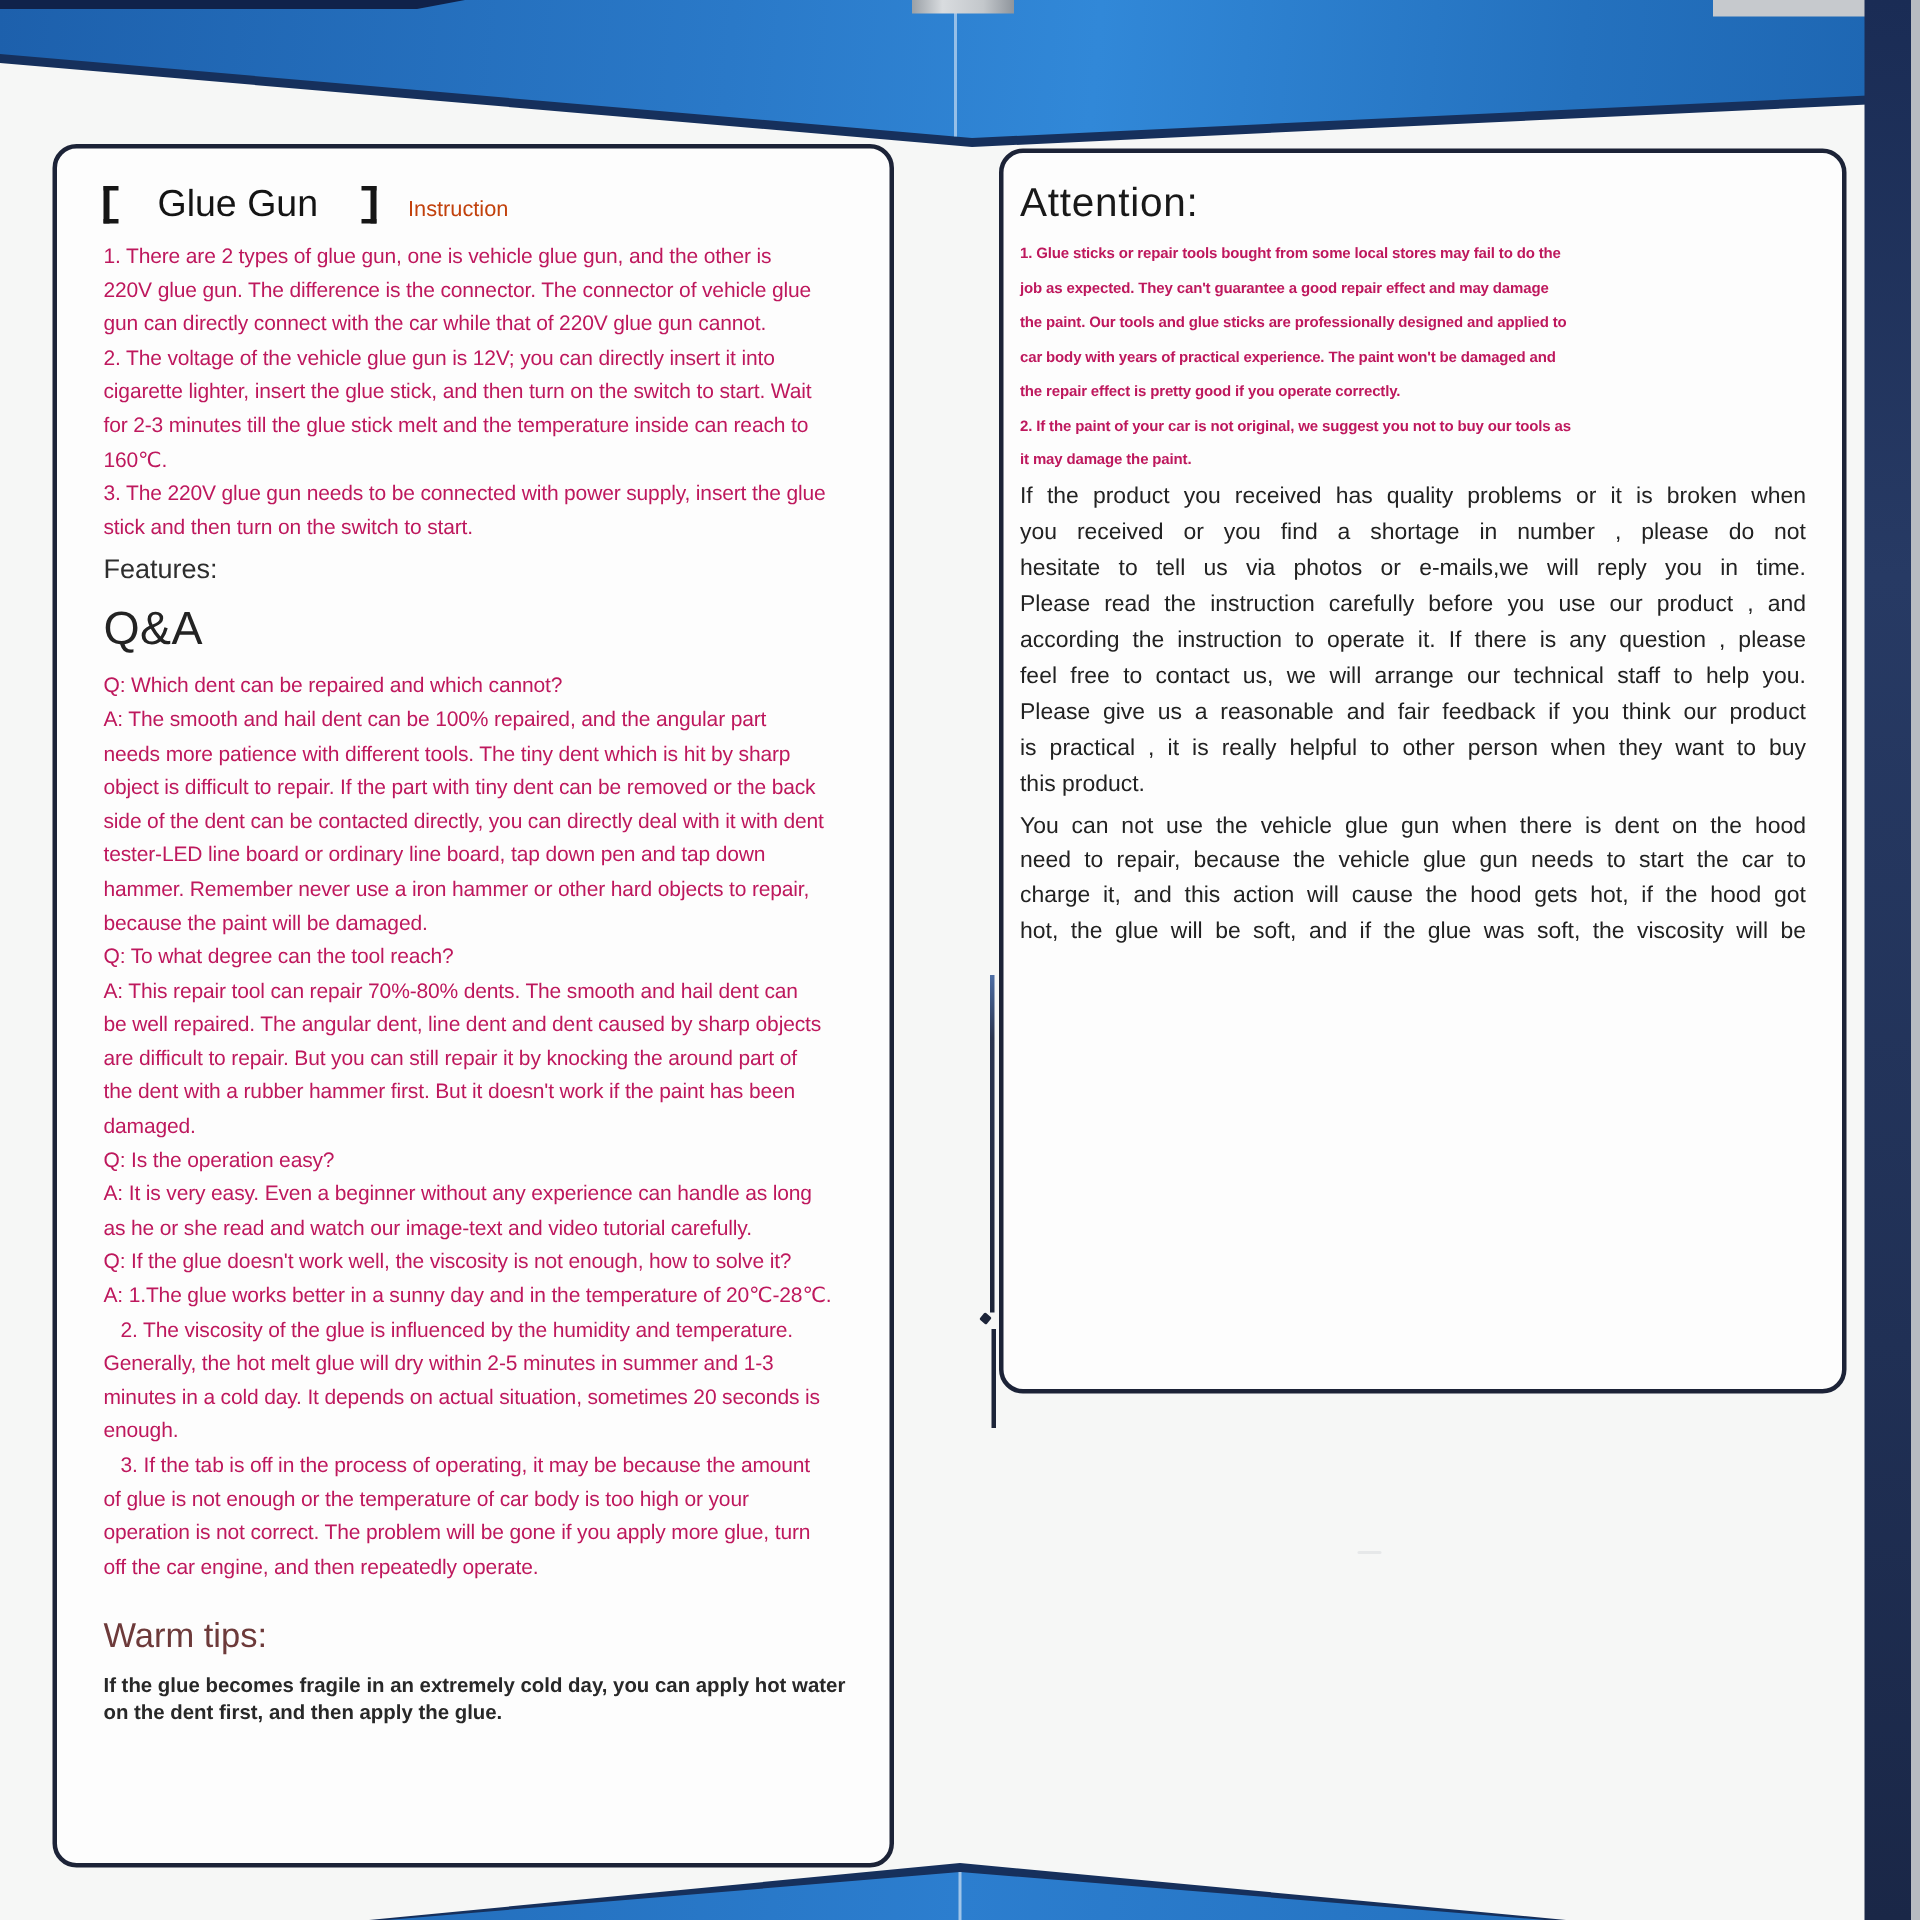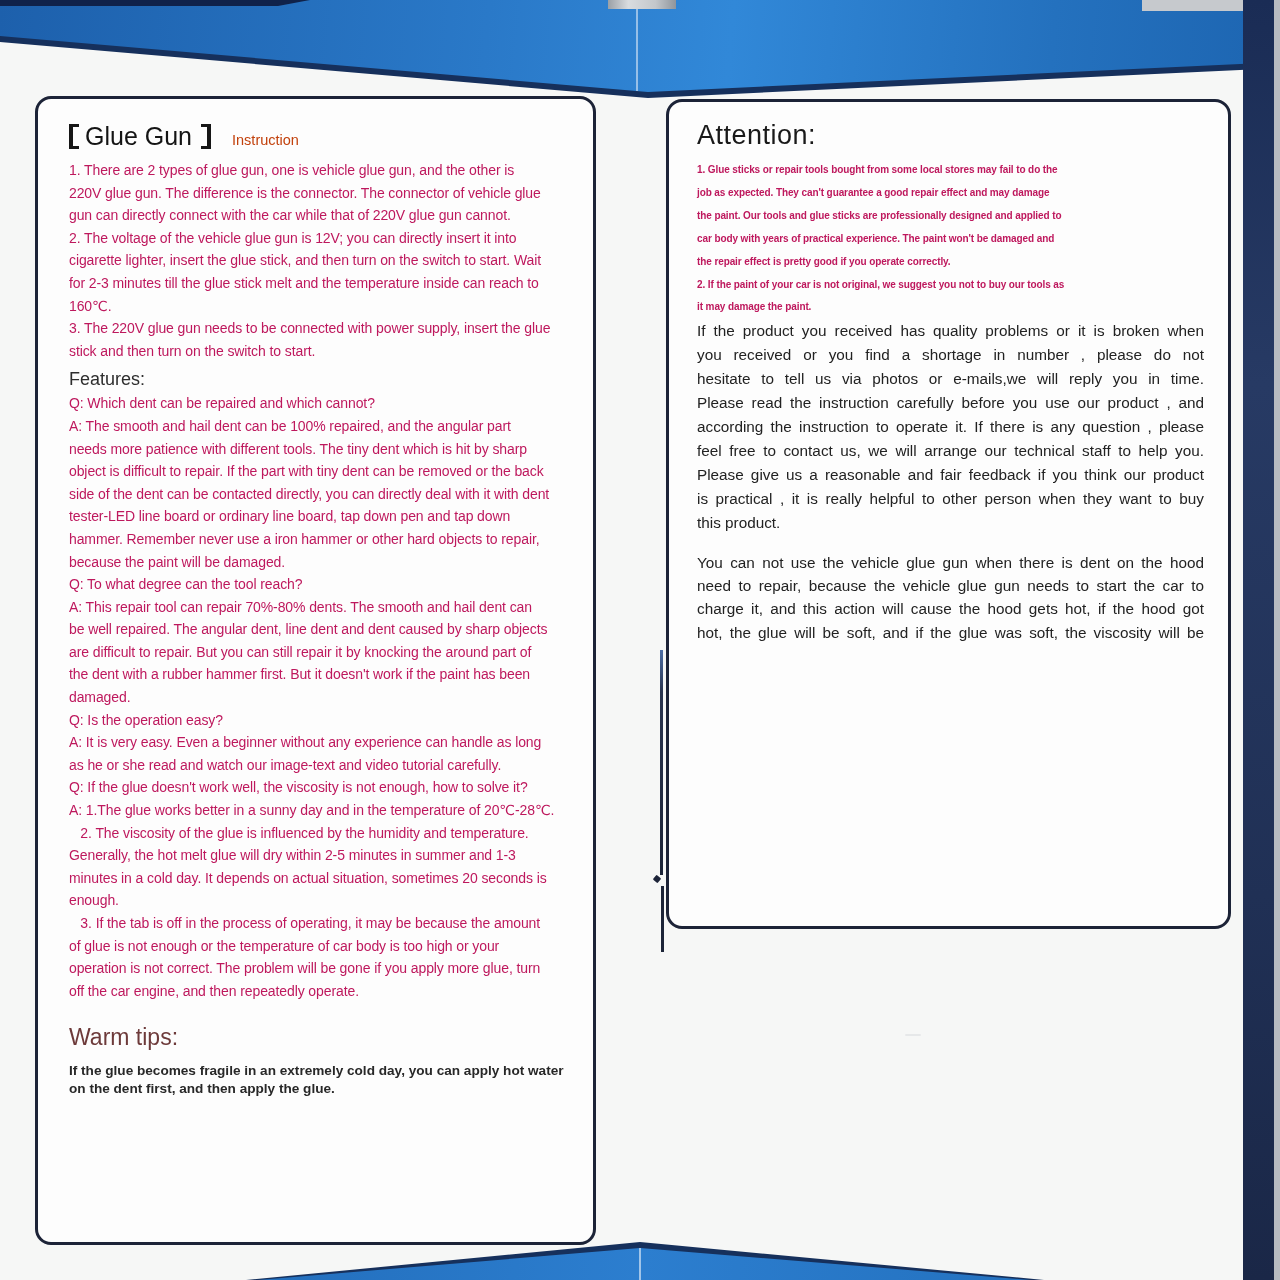--- a/index.html
+++ b/index.html
@@ -46,46 +46,46 @@
     border-radius:1px; transform:rotate(40deg); }
 
   
   .smudge { background:#dcdee1; border-radius:2px; }
 
   
   .panel { position:absolute; background:#fdfdfd;
     border:3px solid var(--panel_border,#1c2337); border-radius:16px;
     overflow:hidden; color:var(--ink,#282828); }
   #left-panel  { left:35px;  top:96px; width:561px; height:1149px; padding:21px 20px 0 31px; }
-  #right-panel { left:666px; top:99px; width:565px; height:830px; padding:16px 24px 0 28px; }
+  #right-panel { left:666px; top:99px; width:565px; height:830px; padding:16px 24px 0 11px; }
 
   .body { white-space:pre; font-size:14px; line-height:22.6px; letter-spacing:-0.1px; color:#be185d; }
   #right-panel .body { font-size:10px; line-height:22.9px;font-weight:bold; }
 
   .title-row { display:flex; align-items:center; gap:6px; margin:2px 0 8px; }
-  .title-main { font-size:25px; color:#141414; display:flex; align-items:center; }
+  .title-main { font-size:25px; color:#141414; display:flex; align-items:center;gap:20px; }
   .brk { display:inline-block; width:10px; height:25px; position:relative; }
   .brk::before { content:""; position:absolute; inset:0;
     border-left:4px solid #161616; border-top:3.5px solid #161616; border-bottom:3.5px solid #161616; }
   .brk.r::before { border-left:none; border-right:4px solid #161616; }
   .brk.l { margin-right:6px; } .brk.r { margin-left:9px; }
   .title-sub { font-size:14.5px; color:#c2410c; margin-left:15px; margin-top:6px; }
 
   .h-features { font-size:18px; font-weight:400; color:#2e2e2e; margin:7px 0 2px; }
   .h-qa { font-size:31px; font-weight:400; color:#232323; margin:11px 0 8px; letter-spacing:.3px; }
   .h-warm { font-size:23px; font-weight:400; color:var(--maroon,#6d3a3a); margin:22px 0 11px; }
   .warm-body { white-space:pre; font-size:13.6px; line-height:17.6px; color:#282828;font-weight:bold; }
 
   .h-attention { font-size:27px; font-weight:400; color:#191919; margin:2px 0 8px; letter-spacing:.5px; }
   .h-notes { font-size:26px; font-weight:700; color:#703434; margin:13px 0 7px; letter-spacing:.3px; }
 
   .jpara { white-space:pre-line; text-align:justify; text-align-last:justify;
     font-size:15.3px; line-height:23.9px; color:#222; }
   .jlast { white-space:pre; font-size:15.3px; line-height:23.9px; color:#222; }
-  .jpara.hood { line-height:23.4px; margin-top:16px; }
+  .jpara.hood { line-height:23.4px; margin-top:4px; }
   .jlast.hood { line-height:23.4px; }
 </style>
 </head>
 <body>
 
 <div class="abs" id="cover-top-navy"></div>
 <div class="abs" id="cover-top"></div>
 <div class="abs" id="cover-top-leftedge"></div>
 <div class="abs" id="top-crease"></div>
 <div class="abs" id="top-notch"></div>
@@ -116,20 +116,21 @@
   <p class="body">1. There are 2 types of glue gun, one is vehicle glue gun, and the other is
 220V glue gun. The difference is the connector. The connector of vehicle glue
 gun can directly connect with the car while that of 220V glue gun cannot.
 2. The voltage of the vehicle glue gun is 12V; you can directly insert it into
 cigarette lighter, insert the glue stick, and then turn on the switch to start. Wait
 for 2-3 minutes till the glue stick melt and the temperature inside can reach to
 160℃.
 3. The 220V glue gun needs to be connected with power supply, insert the glue
 stick and then turn on the switch to start.</p>
   <h2 class="h-features">Features:</h2>
+  <h2 class="h-qa">Q&amp;A</h2>
   <p class="body">Q: Which dent can be repaired and which cannot?
 A: The smooth and hail dent can be 100% repaired, and the angular part
 needs more patience with different tools. The tiny dent which is hit by sharp
 object is difficult to repair. If the part with tiny dent can be removed or the back
 side of the dent can be contacted directly, you can directly deal with it with dent
 tester-LED line board or ordinary line board, tap down pen and tap down
 hammer. Remember never use a iron hammer or other hard objects to repair,
 because the paint will be damaged.
 Q: To what degree can the tool reach?
 A: This repair tool can repair 70%-80% dents. The smooth and hail dent can

